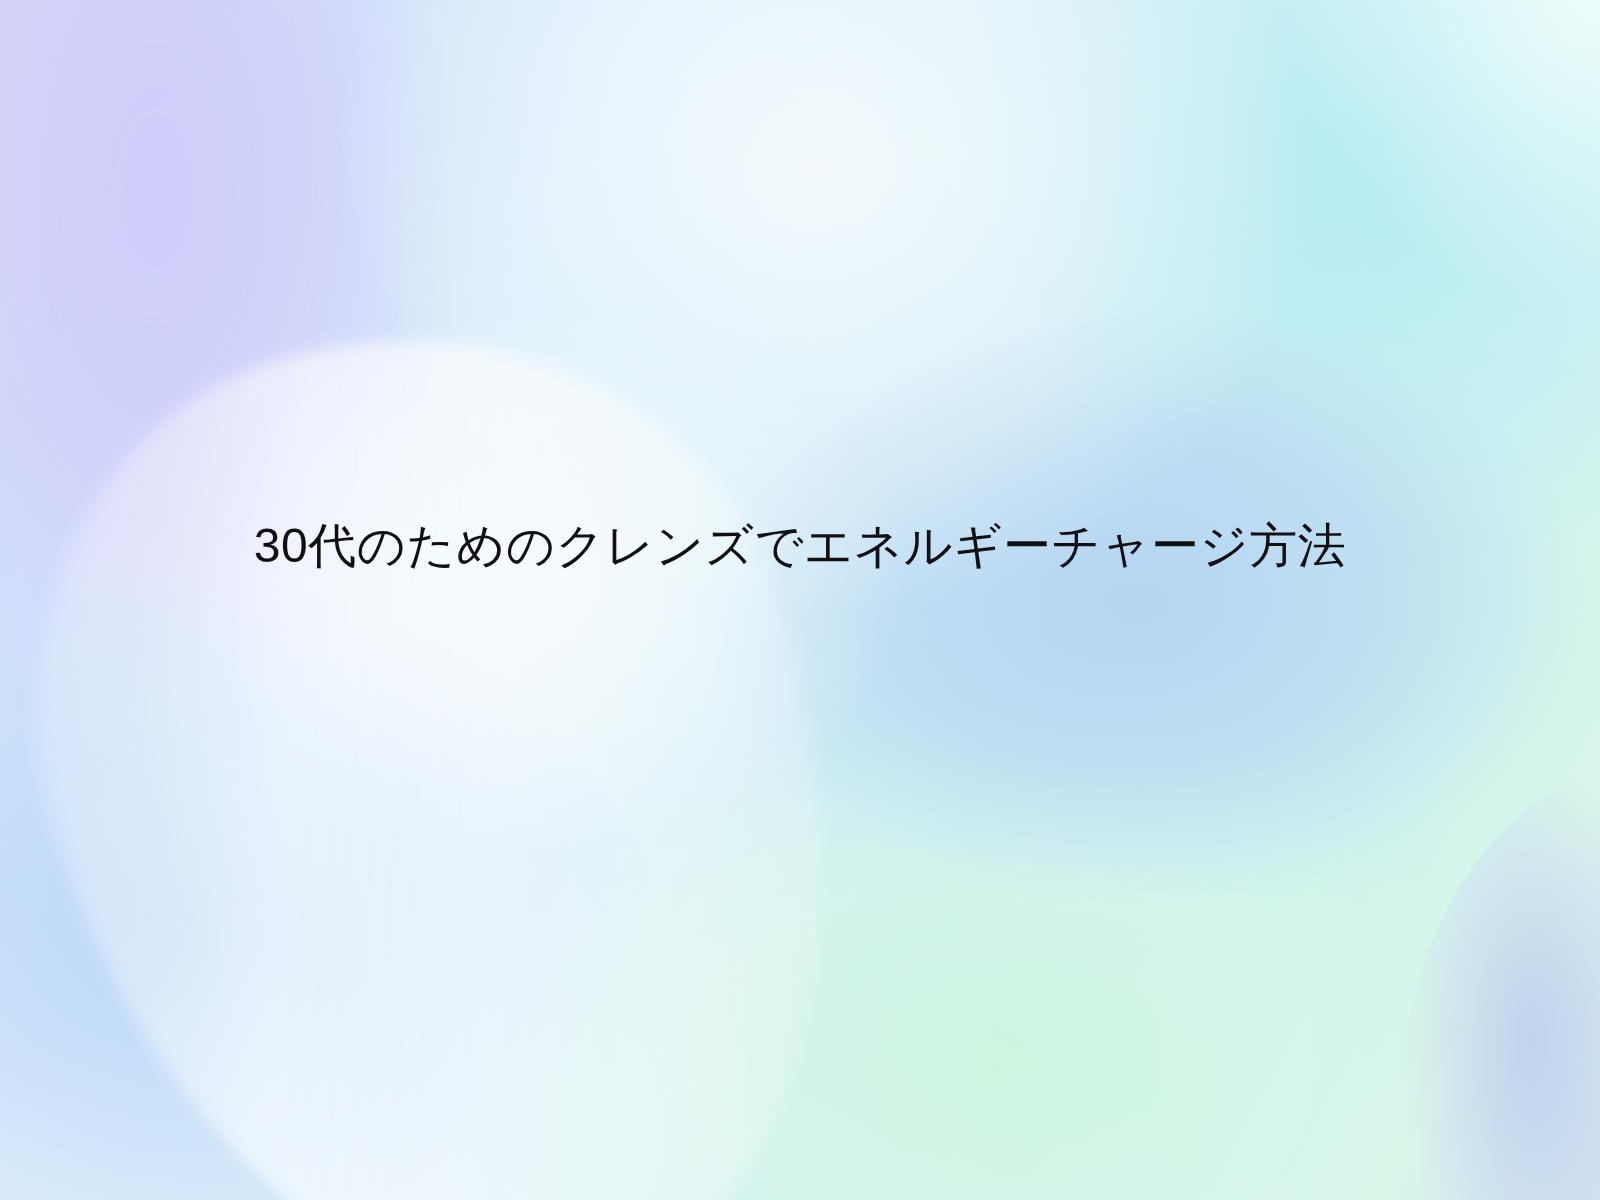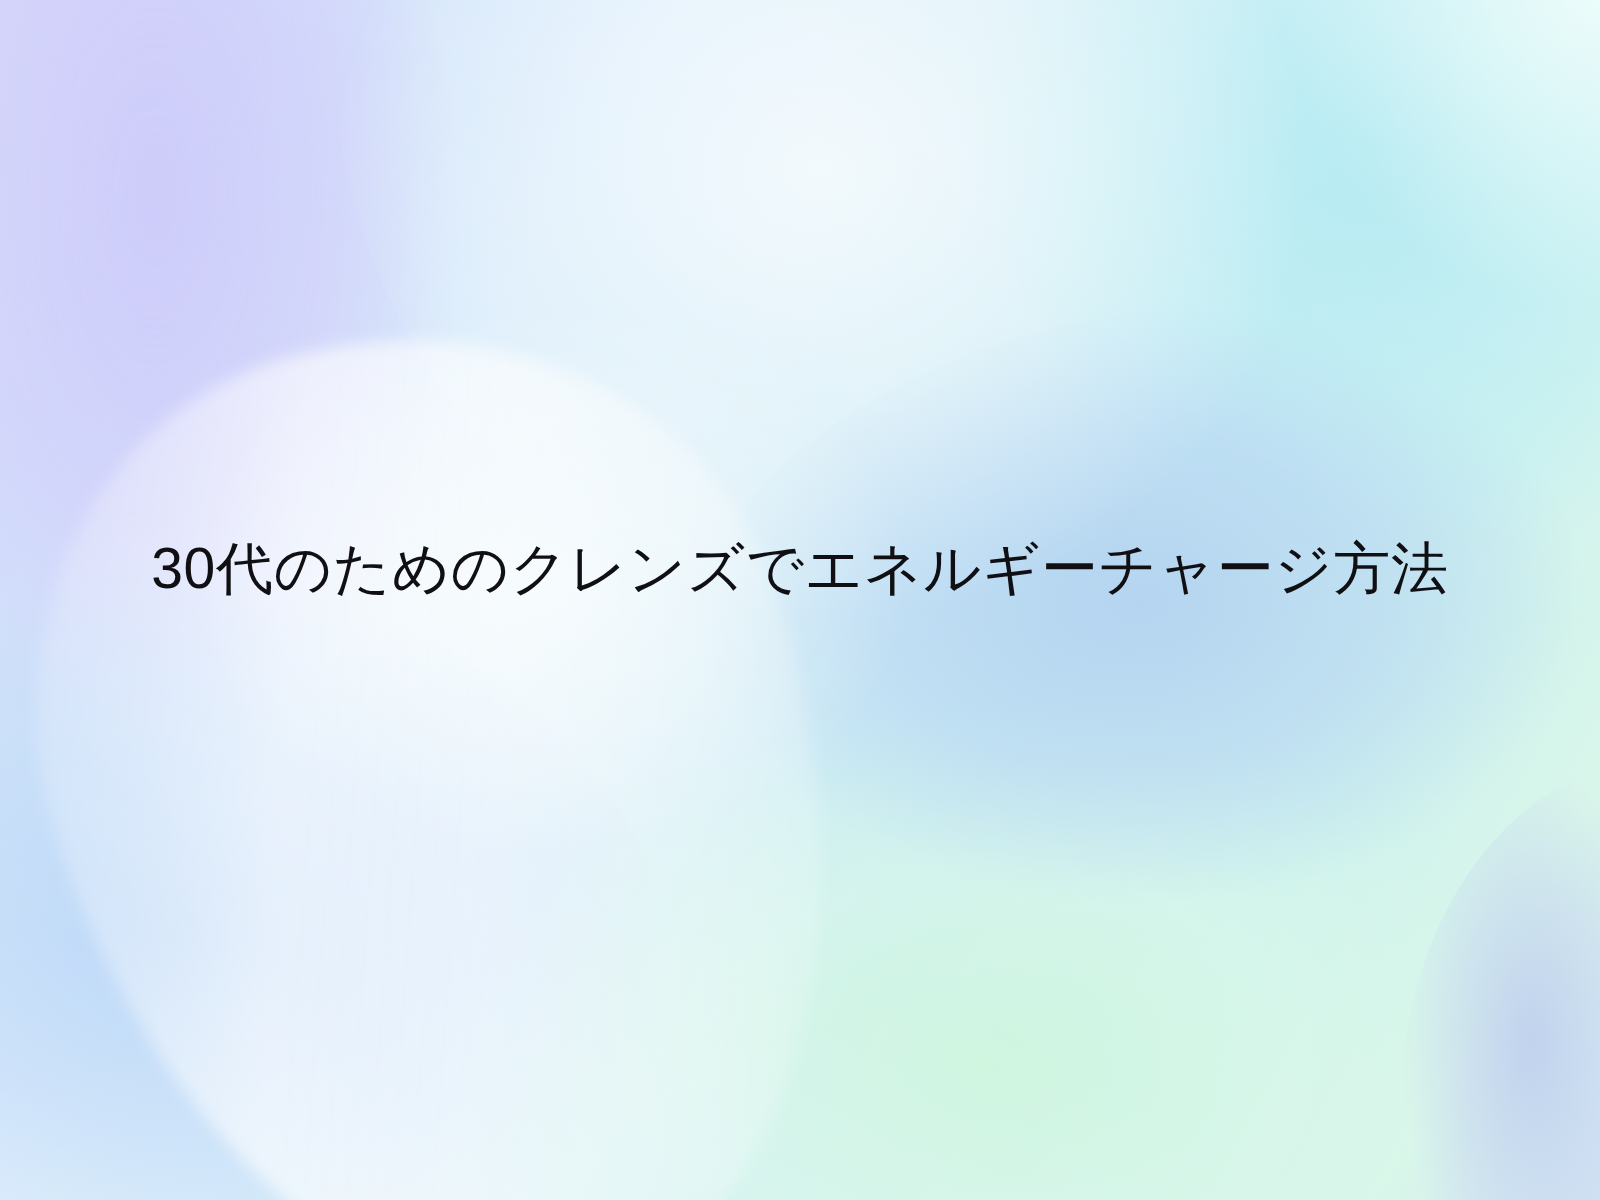--- a/index.html
+++ b/index.html
@@ -183,23 +183,23 @@
     position: absolute;
     left: 0;
     right: 0;
     top: 516px;
     text-align: center;
     z-index: 20;
   }
 
   #slide-title {
     display: inline-block;
-    margin: 17px;
+    margin: 0;
     font-family: "Liberation Sans", "DejaVu Sans", sans-serif;
-    font-size: 57px;
+    font-size: 48px;
     font-weight: 300;
     line-height: 1.25;
     letter-spacing: 0.012em;
     color: #101014;
     white-space: nowrap;
     -webkit-font-smoothing: antialiased;
   }
 </style>
 </head>
 <body>

